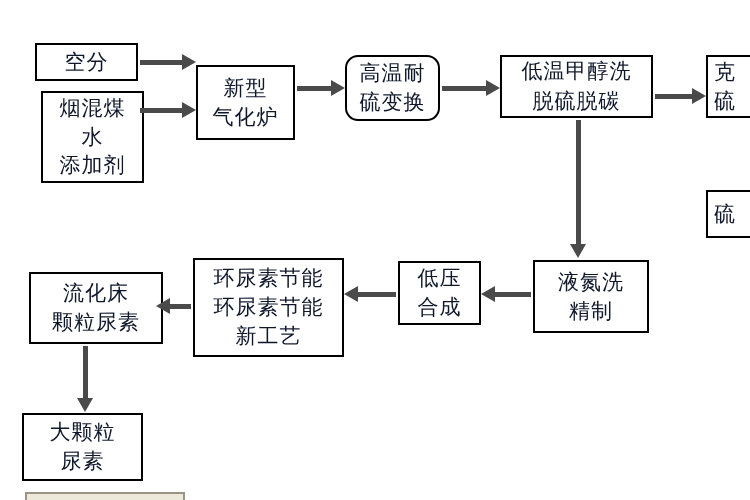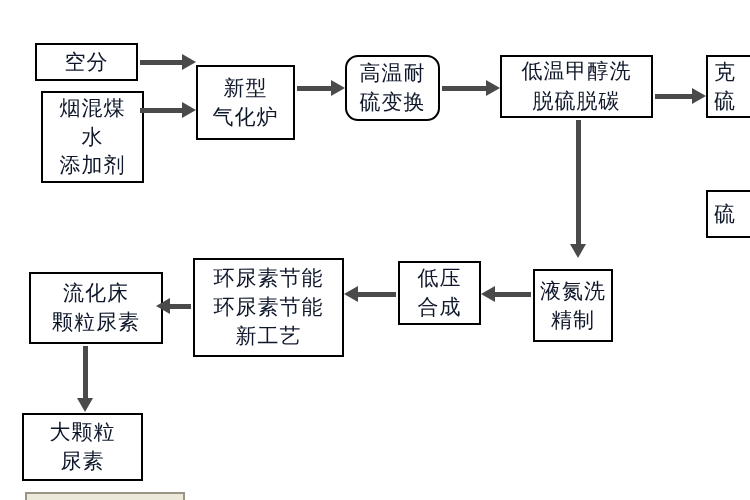--- a/index.html
+++ b/index.html
@@ -37,21 +37,21 @@
     border-left:8px solid transparent;border-right:8px solid transparent;
     border-top:14px solid #4a4a4a;}
   
   #n-air{left:35px;top:43px;width:103px;height:38px;}
   #n-coal{left:41px;top:91px;width:103px;height:92px;}
   #n-gasifier{left:196px;top:56px;width:99px;height:75px;margin-top:9px;}
   #n-shift{left:345px;top:55px;width:95px;height:66px;border-radius:13px;}
   #n-methanol{left:500px;top:55px;width:153px;height:63px;justify-content:space-between;}
   #n-claus{left:706px;top:55px;width:80px;height:63px;}
   #n-sulfur{left:706px;top:190px;width:80px;height:48px;}
-  #n-nwash{left:533px;top:269px;width:80px;height:73px;}
+  #n-nwash{left:533px;top:260px;width:116px;height:73px;}
   #n-lpsyn{left:398px;top:261px;width:83px;height:64px;}
   #n-urea{left:193px;top:258px;width:151px;height:99px;}
   #n-fluid{left:22px;top:272px;width:134px;height:72px;margin-left:7px;}
   #n-granule{left:22px;top:413px;width:121px;height:68px;}
   #n-bottom-partial{left:25px;top:492px;width:160px;height:20px;
     background:#ece8da;border:2px solid #9a9484;}
 </style>
 </head>
 <body>
 

